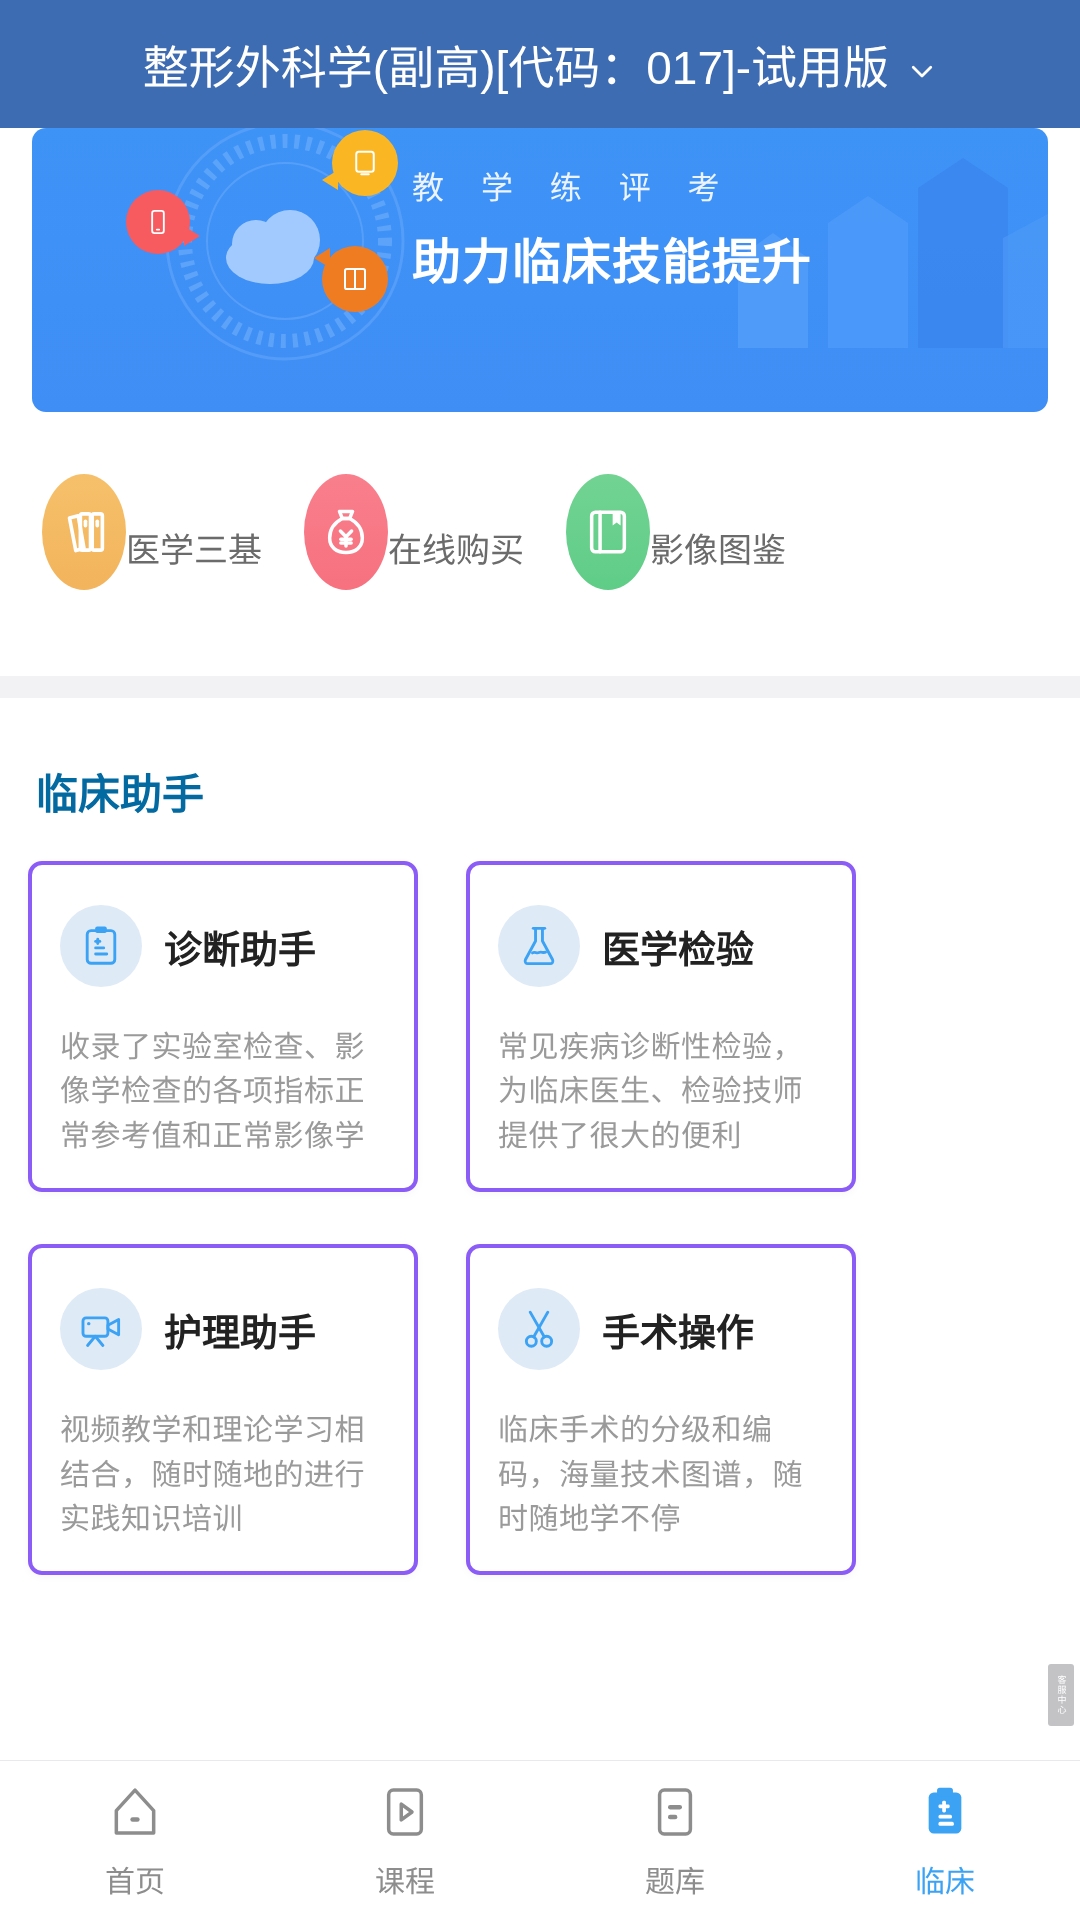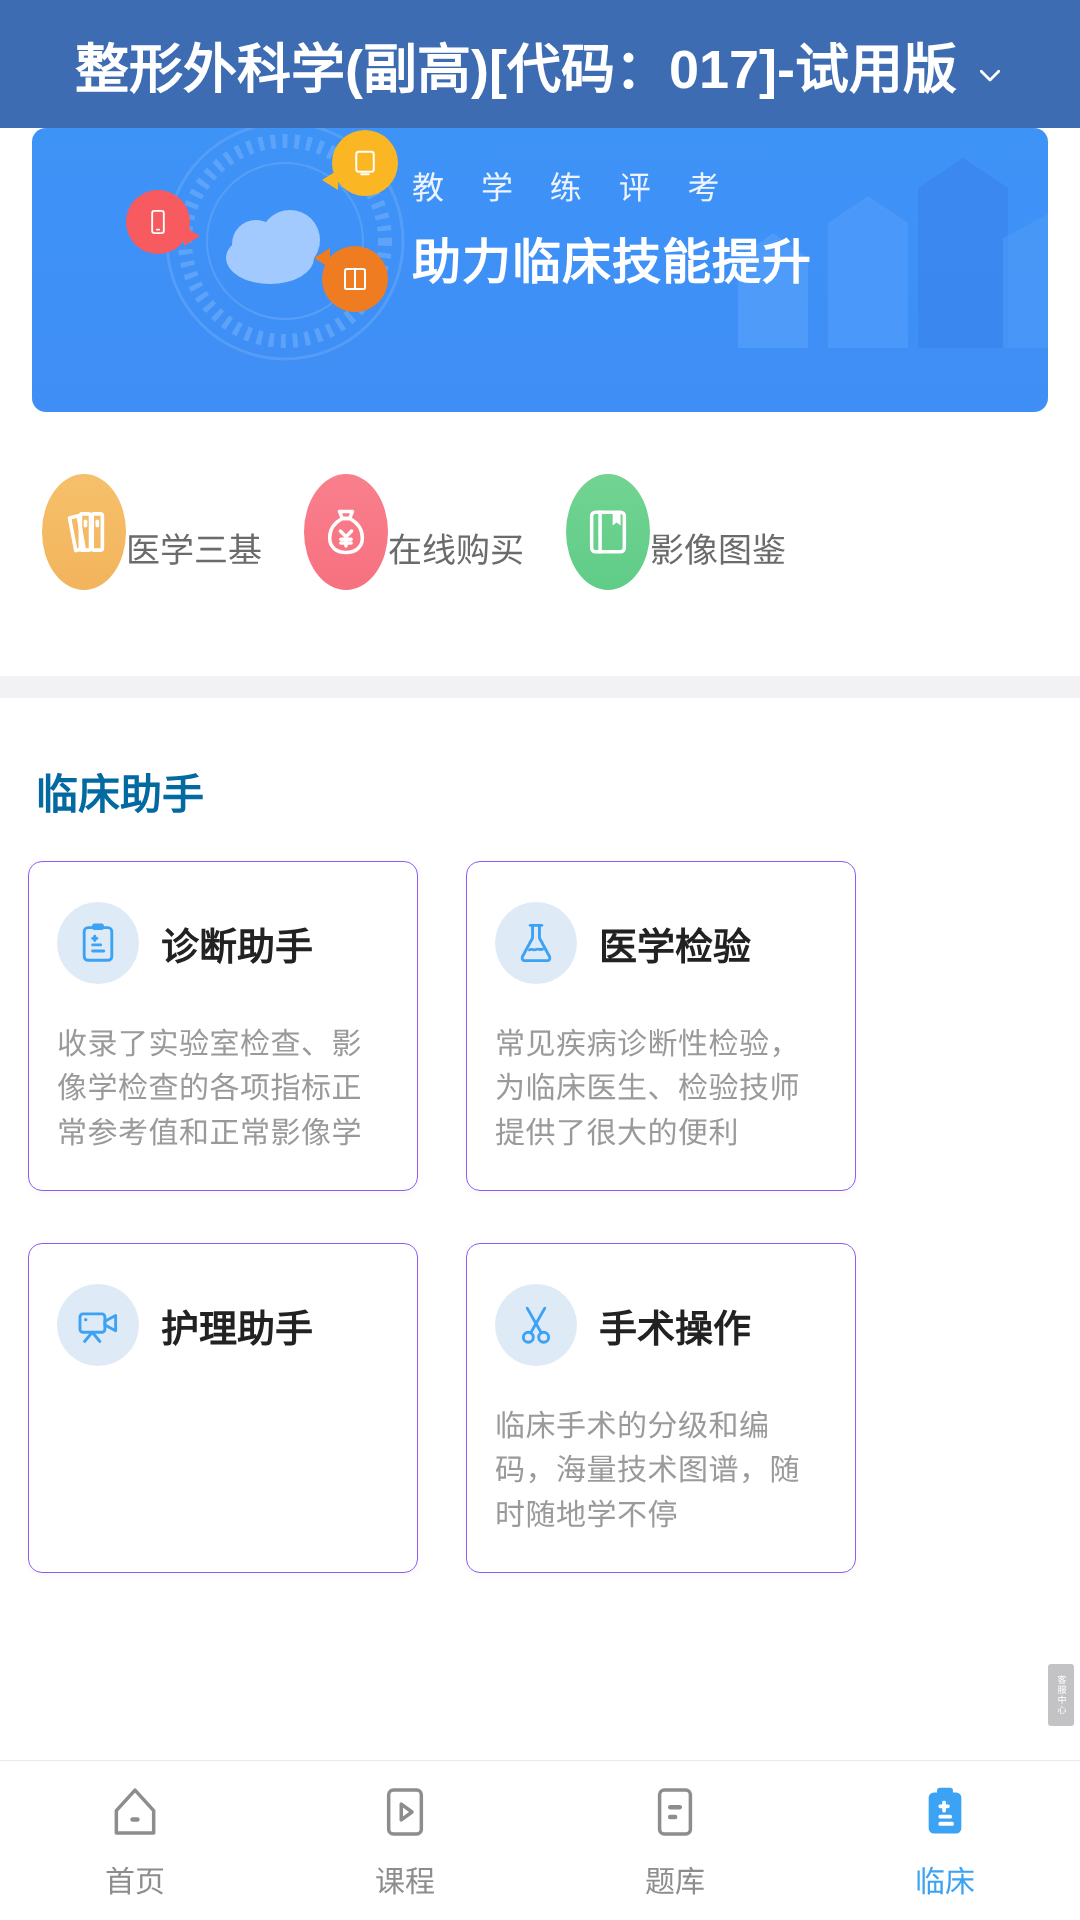--- a/index.html
+++ b/index.html
@@ -24,24 +24,24 @@
     height: 128px;
     background: #3d6cb2;
     display: flex;
     align-items: center;
     justify-content: center;
     flex: 0 0 auto;
     position: relative;
   }
   .header-title {
     color: #ffffff;
-    font-size: 54px;
+    font-size: 46px;
     letter-spacing: 0px;
     white-space: nowrap;
-    font-weight: 700;
+    font-weight: 400;
   }
   .chev {
     display: inline-block;
     width: 30px;
     height: 30px;
     margin-left: 18px;
     position: relative;
     top: 2px;
   }
   .chev svg { display: block; }
@@ -194,21 +194,21 @@
   }
   .card-grid {
     display: flex;
     flex-wrap: wrap;
     gap: 52px 48px;
   }
   .card {
     width: 390px;
     min-height: 330px;
     background: #ffffff;
-    border: 1px solid #8b5cf6;
+    border: 4px solid #8b5cf6;
     border-radius: 14px;
     box-shadow: 0 2px 8px rgba(0,0,0,0.035);
     padding: 40px 28px 30px 28px;
   }
   .card-head {
     display: flex;
     align-items: center;
     margin-bottom: 38px;
   }
   .card-icon {
@@ -424,20 +424,21 @@
             <div class="card-icon">
               <svg viewBox="0 0 24 24" width="46" height="46" fill="none" stroke="#3ba2f4" stroke-width="1.5" stroke-linecap="round" stroke-linejoin="round">
                 <rect x="2.6" y="6.2" width="13" height="9.6" rx="1.6"></rect>
                 <path d="M15.6 10 L21.2 7 L21.2 15 L15.6 12 Z"></path>
                 <circle cx="5.6" cy="9.2" r="0.9" fill="#3ba2f4" stroke="none"></circle>
                 <path d="M5 20.6 L9 15.8 L13 20.6"></path>
               </svg>
             </div>
             <div class="card-title">护理助手</div>
           </div>
+          <div class="card-desc">视频教学和理论学习相结合，随时随地的进行实践知识培训</div>
         </div>
 
         <div class="card">
           <div class="card-head">
             <div class="card-icon">
               <svg viewBox="0 0 24 24" width="46" height="46" fill="none" stroke="#3ba2f4" stroke-width="1.5" stroke-linecap="round" stroke-linejoin="round">
                 <circle cx="8" cy="18.4" r="2.6"></circle>
                 <circle cx="16" cy="18.4" r="2.6"></circle>
                 <line x1="16.6" y1="3.2" x2="9.2" y2="16.2"></line>
                 <line x1="7.4" y1="3.2" x2="14.8" y2="16.2"></line>

